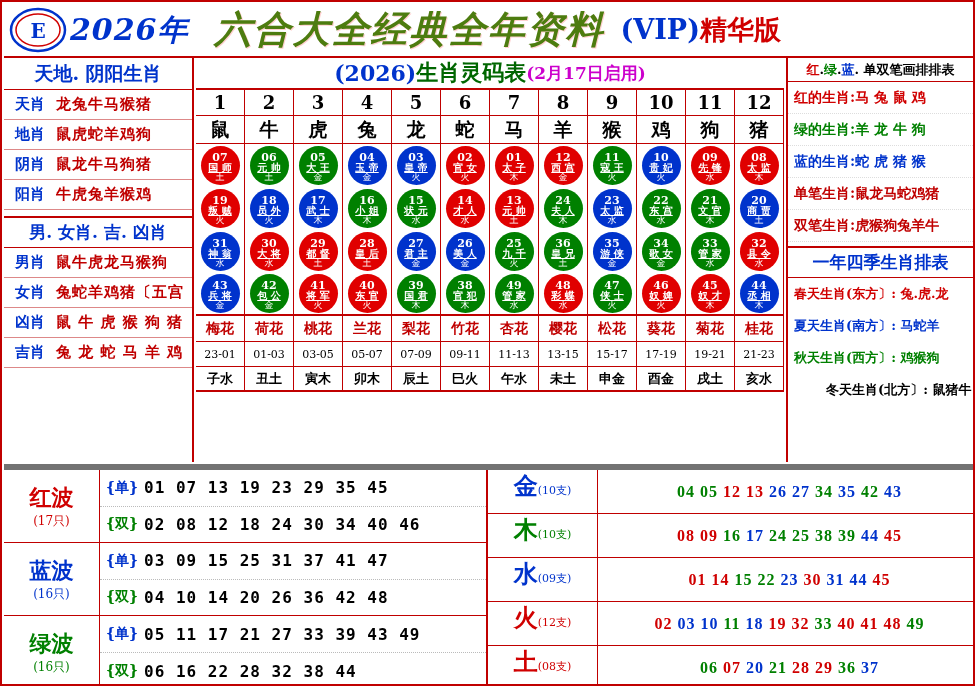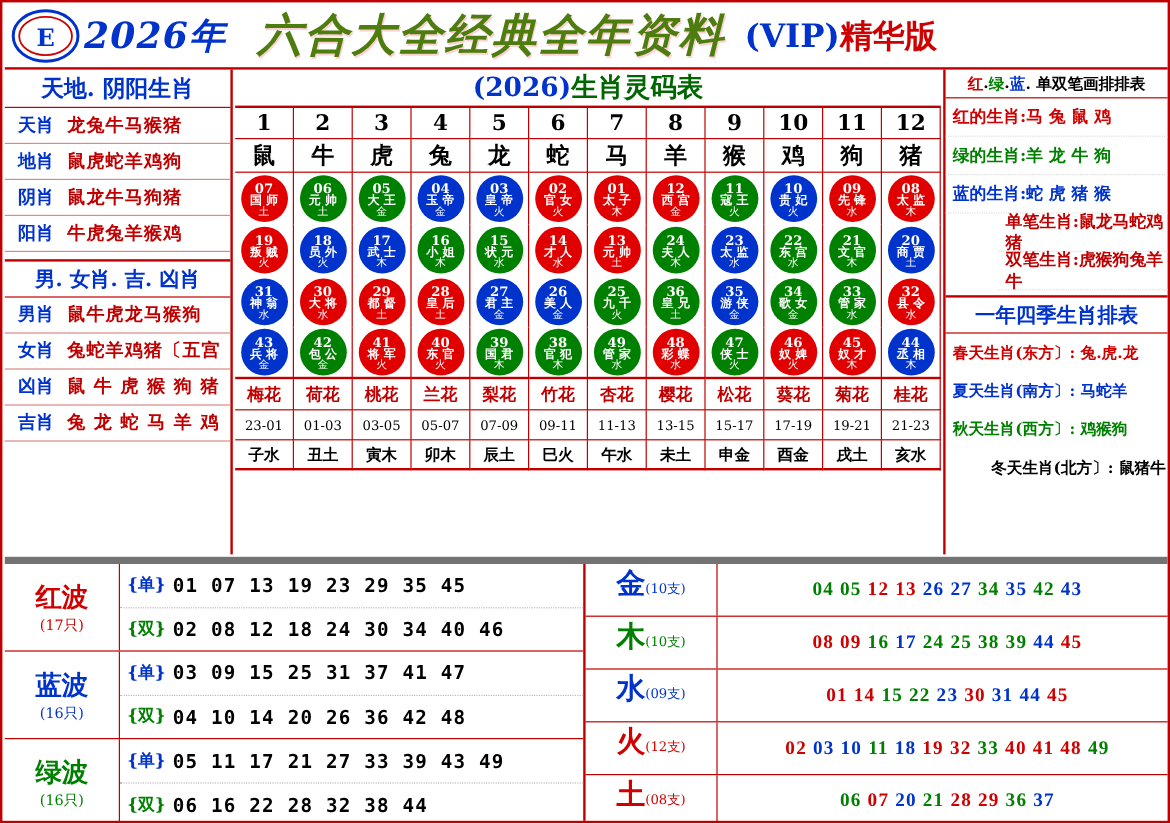--- a/index.html
+++ b/index.html
@@ -35,36 +35,36 @@
   .cp-title { height:32px; border-bottom:2px solid #c00000; display:flex; align-items:center; justify-content:center; font-family:"DejaVu Serif","Liberation Serif",serif; font-weight:bold; font-size:22px; color:#006600; }
   .cp-title .blue { color:#0033cc; }
   .cp-title .mag { color:#cc00cc; font-size:17px; }
   .grid { display:grid; grid-template-columns:repeat(12,1fr); }
   .numrow > div { height:26px; border-right:1px solid #c00000; border-bottom:1px solid #c00000; display:flex; align-items:center; justify-content:center; font-size:18px; font-weight:bold; font-family:"DejaVu Serif","Liberation Serif",serif; color:#000; }
   .zodrow > div { height:28px; border-right:1px solid #c00000; border-bottom:1px solid #c00000; display:flex; align-items:center; justify-content:center; font-size:19px; font-weight:bold; font-family:"DejaVu Serif","Liberation Serif",serif; color:#000; }
   .ballrow > div { height:43px; border-right:1px solid #c00000; display:flex; align-items:center; justify-content:center; }
   .ballrow.last > div { border-bottom:2px solid #c00000; }
   .ball { width:39px; height:39px; border-radius:50%; color:#fff; display:flex; flex-direction:column; align-items:center; justify-content:center; line-height:1; font-family:"DejaVu Serif","Liberation Serif",serif;}
   .ball .n { font-size:11px; font-weight:bold; margin-top:2px;}
-  .ball .t { font-size:10px; font-weight:bold; }
+  .ball .t { font-size:10px; font-weight:bold;text-decoration:underline; }
   .ball .e { font-size:9px; }
   .ball.red { background:#e00000; }
   .ball.blue { background:#0033cc; }
   .ball.green { background:#008000; }
   .flowerrow > div { height:26px; border-right:1px solid #c00000; border-bottom:1px solid #c00000; display:flex; align-items:center; justify-content:center; font-size:14px; font-weight:bold; font-family:"DejaVu Serif","Liberation Serif",serif; color:#c00000; }
   .rangerow > div { height:25px; border-right:1px solid #c00000; border-bottom:1px solid #c00000; display:flex; align-items:center; justify-content:center; font-size:11px; font-family:"DejaVu Serif","Liberation Serif",serif; color:#000; }
   .elemrow > div { height:25px; border-right:1px solid #c00000; border-bottom:2px solid #c00000; display:flex; align-items:center; justify-content:center; font-size:13px; font-weight:bold; font-family:"DejaVu Serif","Liberation Serif",serif; color:#000; }
 
   
   .rightpanel { position:absolute; left:784px; top:56px; width:187px; height:404px; border-left:2px solid #c00000; }
   .rp-title { height:24px; border-bottom:1px solid #c00000; display:flex; align-items:center; justify-content:center; font-size:13px; font-weight:bold; font-family:"DejaVu Serif","Liberation Serif",serif;}
   .rp-title .r{color:#d00000;} .rp-title .g{color:#008000;} .rp-title .b{color:#0033cc;} .rp-title .k{color:#000;}
   .rp-row { height:32px; display:flex; align-items:center; padding-left:6px; font-size:14px; font-weight:bold; font-family:"DejaVu Serif","Liberation Serif",serif; border-bottom:1px dotted #ddd;}
   .rp-row.red { color:#d00000; } .rp-row.green { color:#008000; } .rp-row.blue { color:#0033cc; }
-  .rp-row.k { color:#c00000;margin-left:44px; }
+  .rp-row.k { color:#c00000; }
   .rp-sep { height:6px; border-bottom:2px solid #c00000; }
   .rp-title3 { height:30px; border-bottom:1px solid #c00000; display:flex; align-items:center; justify-content:center; font-size:17px; font-weight:bold; color:#0033cc; font-family:"DejaVu Serif","Liberation Serif",serif;}
   .rp-season { height:32px; display:flex; align-items:center; padding-left:6px; font-size:13px; font-weight:bold; font-family:"DejaVu Serif","Liberation Serif",serif;}
   .rp-season.s1{color:#d00000;} .rp-season.s2{color:#0033cc;} .rp-season.s3{color:#008000;} .rp-season.s4{color:#000000;margin-left:32px;}
 
   
   .bottom { position:absolute; left:2px; top:462px; width:969px; height:220px; border-top:6px solid #737373; display:flex; }
   .bl { width:484px; border-right:2px solid #c00000; }
   .br { flex:1; }
   .wave { height:73px; border-bottom:1px solid #c00000; display:flex; }
@@ -150,20 +150,21 @@
     <div class="lp-row">
       <span class="k">吉肖</span>
       <span class="v">兔 龙 蛇 马 羊 鸡</span>
     </div>
   </div>
 
   <div class="centerpanel">
     <div class="cp-title">
       <span class="blue">(2026)</span>
       <span>生肖灵码表</span>
+      <span class="mag">(2月17日启用)</span>
     </div>
     <div class="grid numrow" id="numrow">
         <div>1</div>
         <div>2</div>
         <div>3</div>
         <div>4</div>
         <div>5</div>
         <div>6</div>
         <div>7</div>
         <div>8</div>

